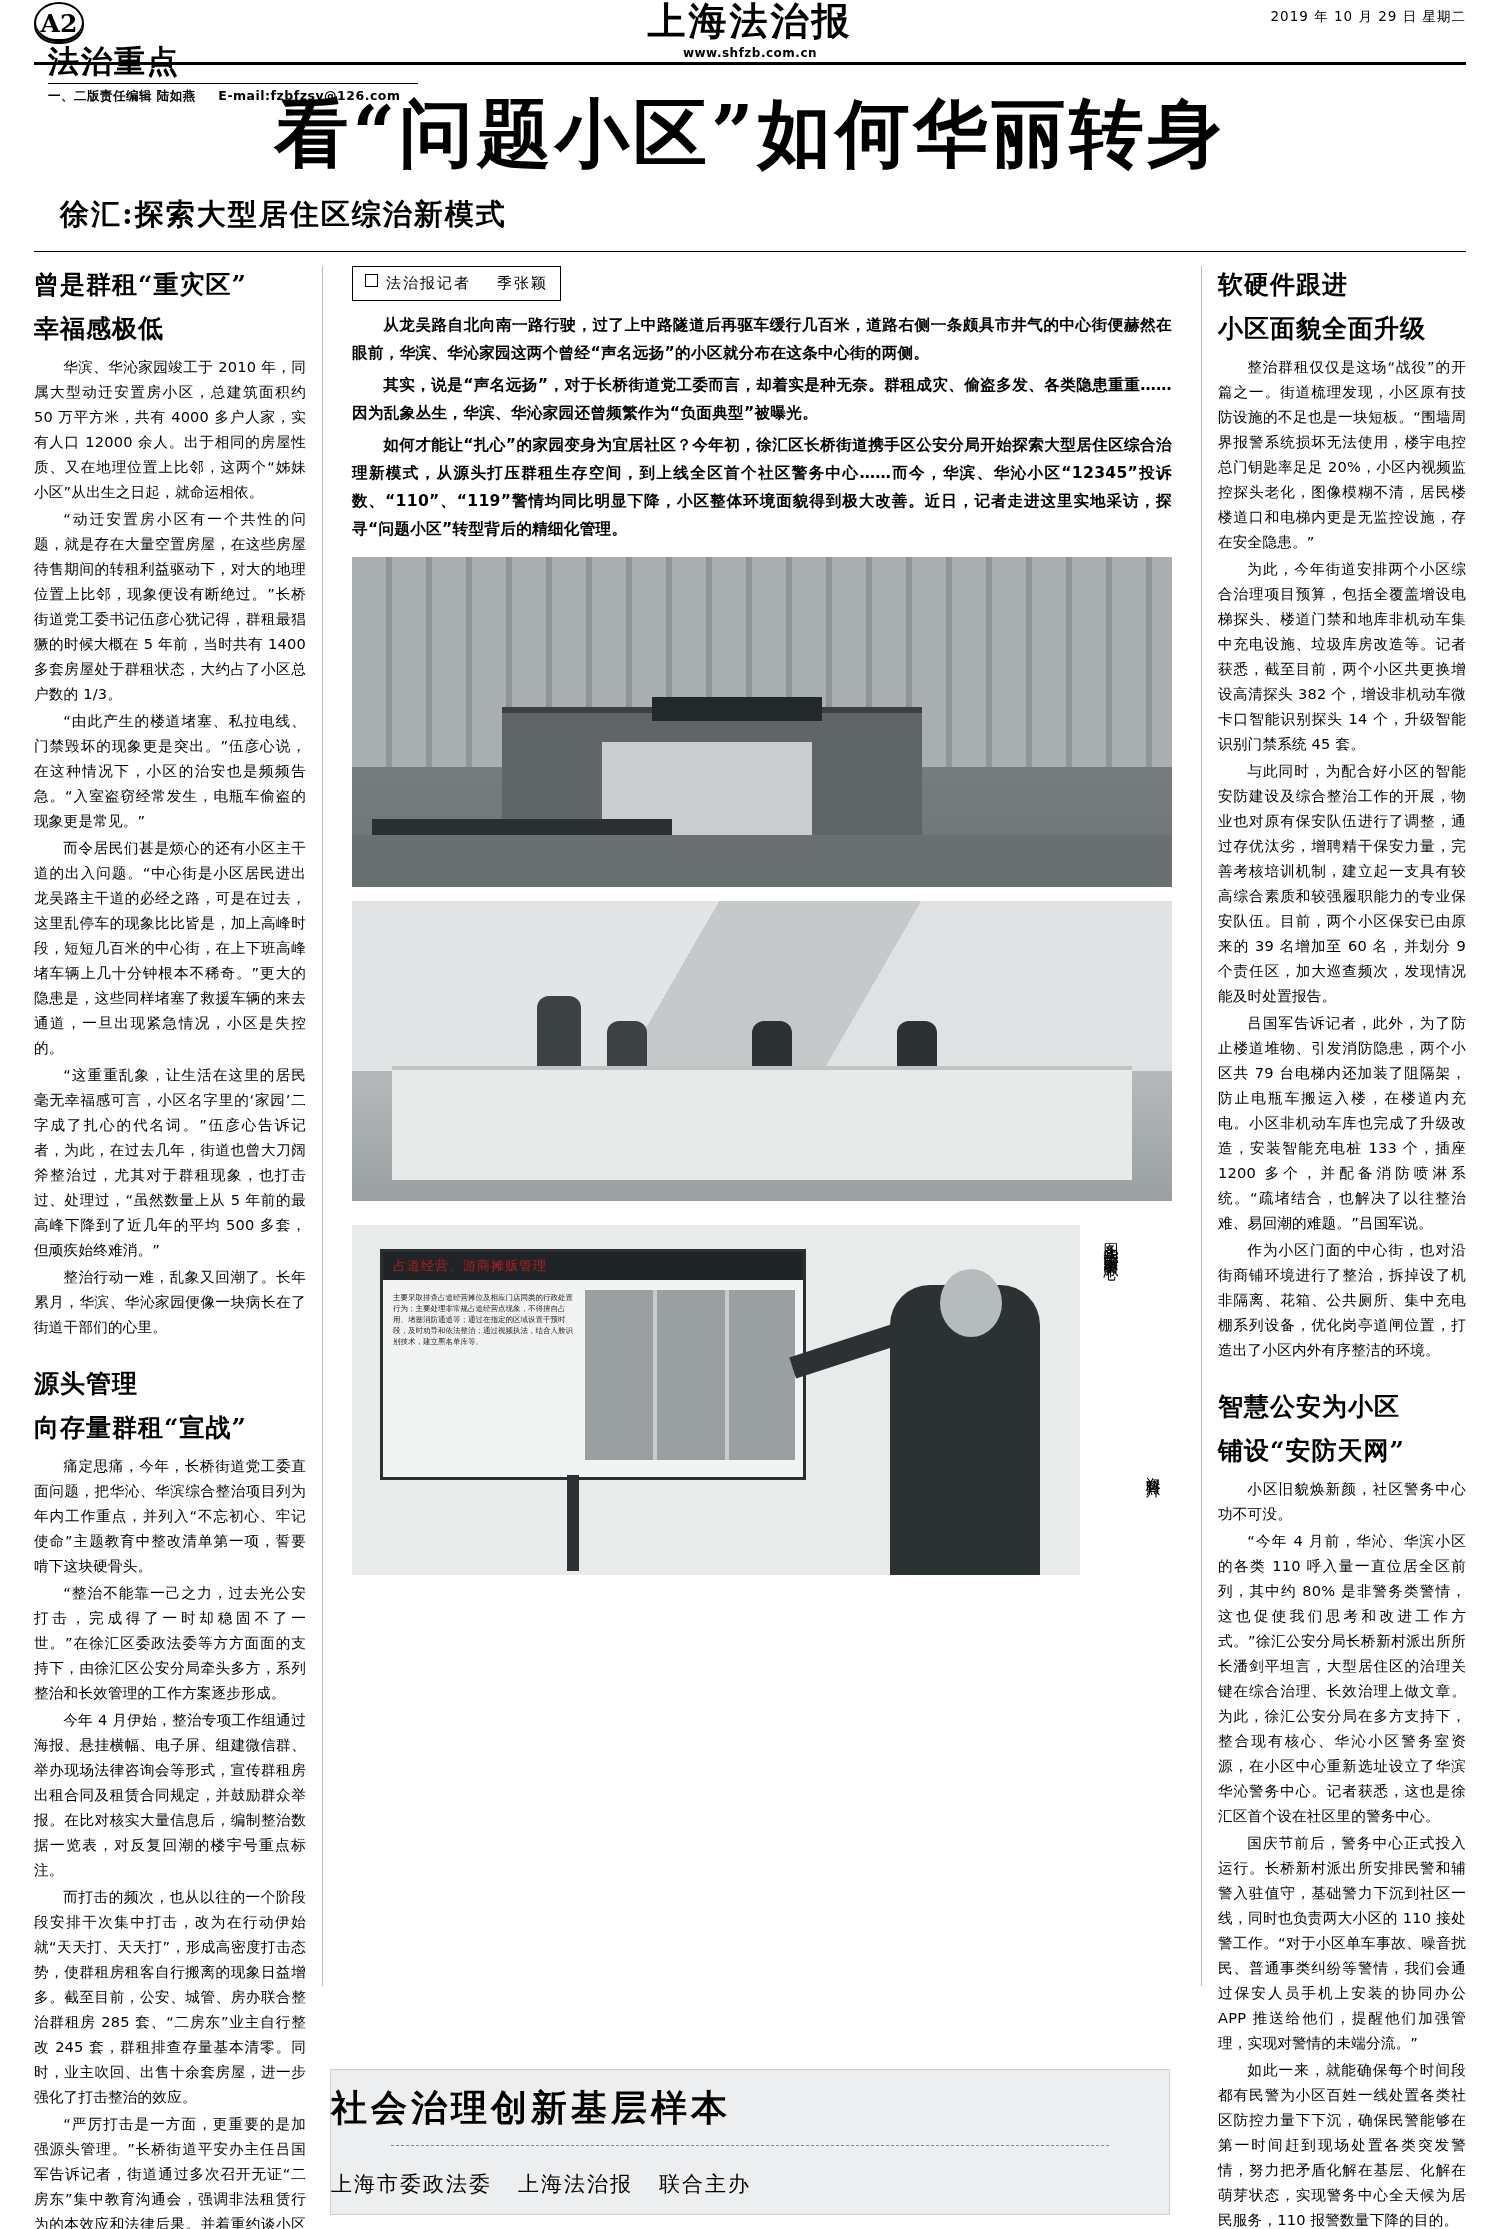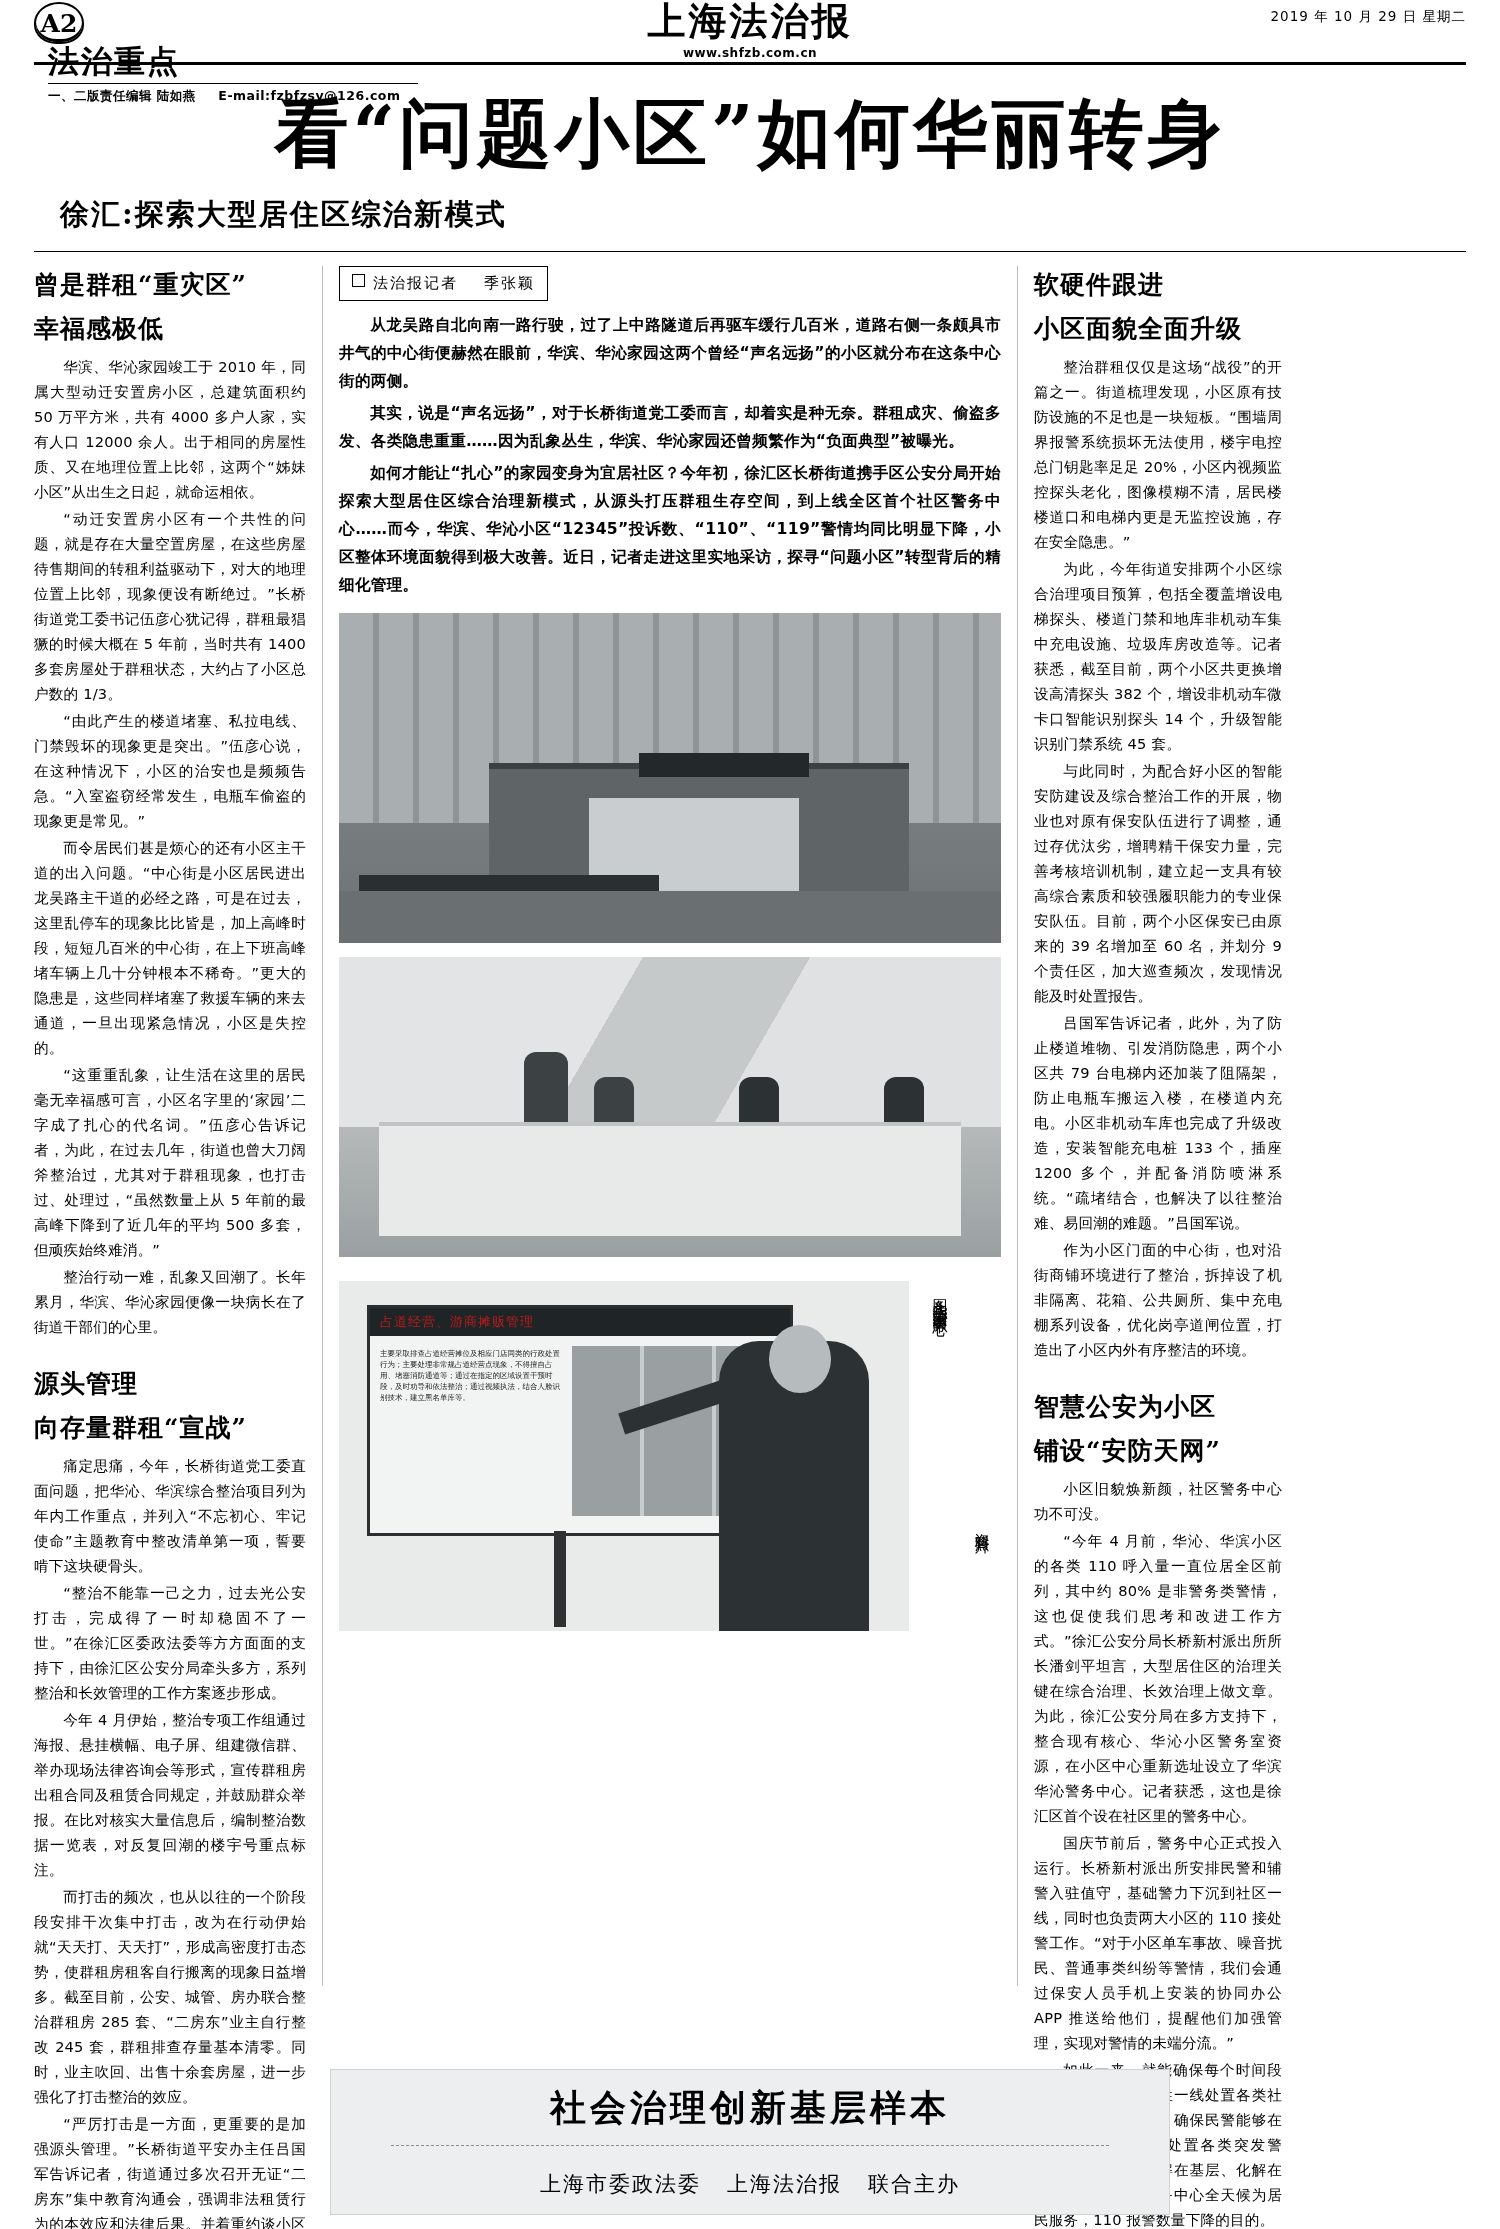--- a/index.html
+++ b/index.html
@@ -51,21 +51,21 @@
     margin-top:20px;margin-left:26px;
     font-family:"DejaVu Serif","Liberation Serif",serif;
     font-weight:bold;font-size:29px;letter-spacing:2px;
   }
   .rule-under-head{border-bottom:1px solid #000;margin-top:16px;}
 
   
   .cols{display:flex;margin-top:14px;height:1720px;}
   .col{box-sizing:border-box;}
   .col-left{width:288px;padding-right:16px;}
-  .col-mid{width:696px;padding:0 16px;border-left:1px solid #bbb;border-right:1px solid #bbb;}
+  .col-mid{width:880px;padding:0 29px;border-left:1px solid #bbb;border-right:1px solid #bbb;}
   .col-right{width:264px;padding-left:16px;}
 
   .sec-title{
     font-family:"DejaVu Serif","Liberation Serif",serif;
     font-weight:bold;font-size:25px;line-height:38px;letter-spacing:1px;
     margin-bottom:6px;
   }
   .sec-title.mt{margin-top:26px;}
   p.body{
     font-size:14.6px;line-height:25px;text-align:justify;text-indent:2em;
@@ -119,21 +119,21 @@
      repeating-linear-gradient(90deg,#9aa0a2 0 68px,#c8cccd 68px 72px),
      repeating-linear-gradient(0deg,#8d9294 0 52px,#c8cccd 52px 56px);}
   .ph3 .stand{position:absolute;left:215px;top:250px;width:12px;height:96px;background:#2d3133;}
   .ph3 .officer{position:absolute;right:40px;top:60px;width:150px;height:290px;background:#2c3234;border-radius:40px 40px 0 0;}
   .ph3 .off-head{position:absolute;right:78px;top:44px;width:62px;height:68px;background:#b6bbbd;border-radius:50%;}
   .ph3 .off-arm{position:absolute;right:180px;top:115px;width:110px;height:22px;background:#2c3234;transform:rotate(-18deg);}
 
   
   .footer-band{
     position:absolute;left:330px;right:330px;bottom:14px;
-    background:#eceeef;border:1px solid #cfd2d3;text-align:center;padding:14px 0 16px;
+    background:#eceeef;border:1px solid #cfd2d3;padding:14px 0 16px;
   }
   .fb-title{
     font-family:"DejaVu Serif","Liberation Serif",serif;
     font-weight:bold;font-size:36px;letter-spacing:4px;
   }
   .fb-sub{margin-top:24px;font-size:21px;letter-spacing:2px;}
   .fb-sub .sp{display:inline-block;width:26px;}
   .dotline{border-top:1px dashed #8a8d8e;margin:12px 60px 0;}
 </style>
 </head>

